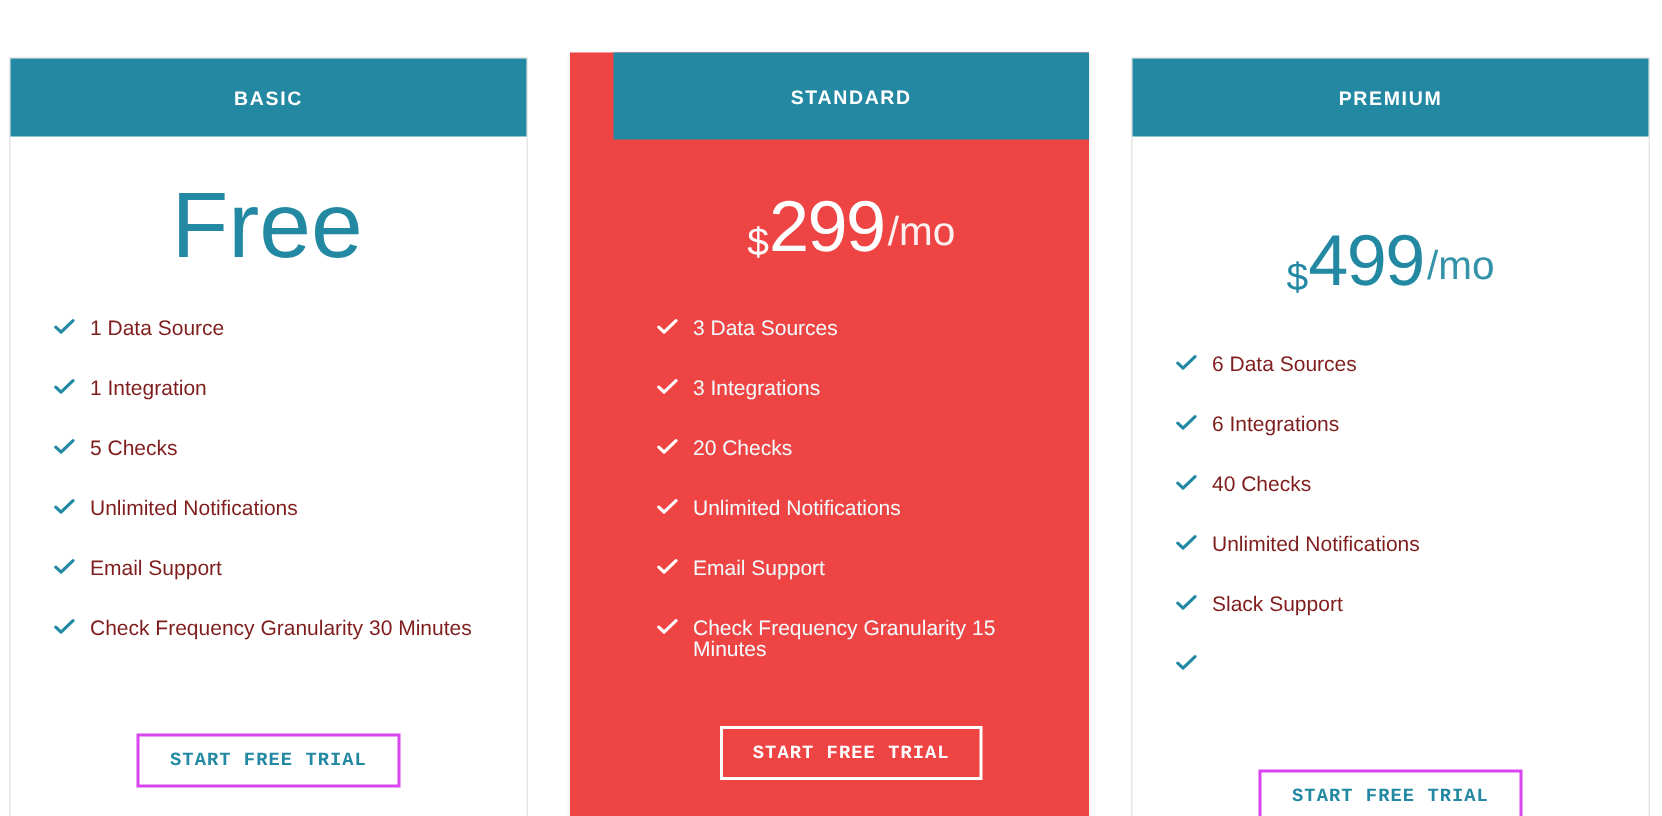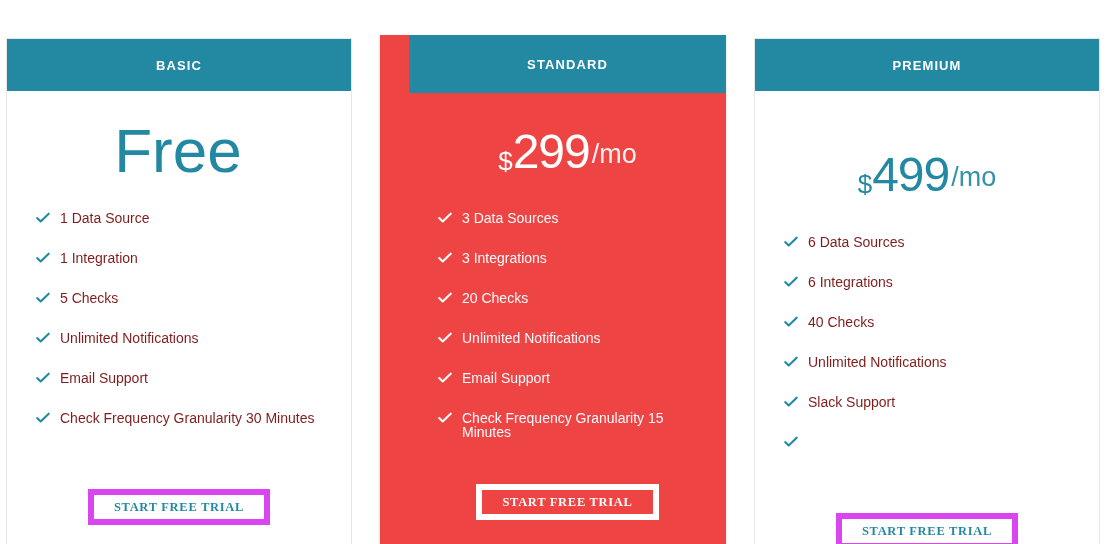--- a/index.html
+++ b/index.html
@@ -157,24 +157,24 @@
   }
   .card.standard .cta-block { padding-top: 33px; }
 
   .cta-button {
     box-sizing: border-box;
     display: inline-flex;
     align-items: center;
     justify-content: center;
     height: 36px;
     padding: 0 20px;
-    border: 6px solid #d946ef;
+    border: 2px solid #d946ef;
     background: transparent;
     color: #2389a2;
-    font-family: Liberation Serif, serif;
+    font-family: Liberation Mono, monospace;
     font-size: 12.5px;
     font-weight: bold;
     letter-spacing: 0.7px;
     text-transform: uppercase;
     cursor: pointer;
     border-radius: 0;
   }
   .card.standard .cta-button {
     border-color: #ffffff;
     color: #ffffff;

